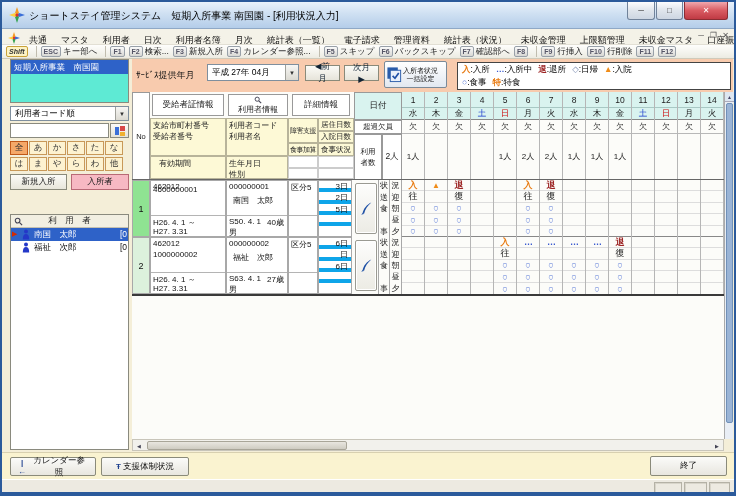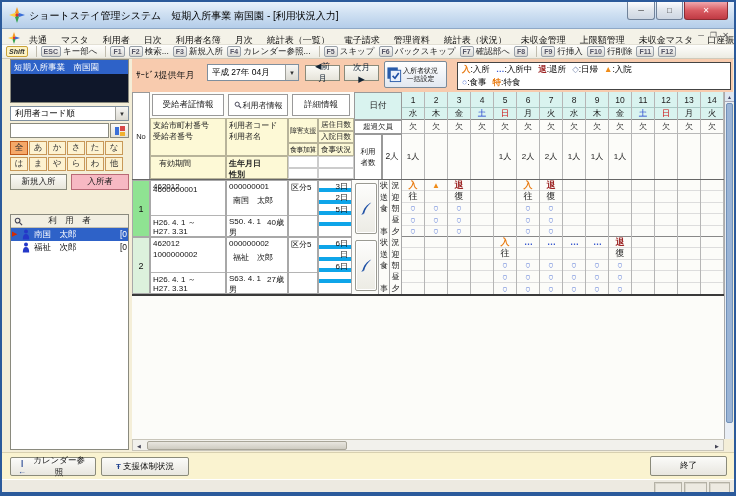--- a/index.html
+++ b/index.html
@@ -19,21 +19,21 @@
   #menuitems{position:absolute;left:20px;top:0;white-space:nowrap;}
   .mdi{position:absolute;top:2px;font-size:8px;color:#555;}
   
   #toolbar{position:absolute;left:0;top:42px;width:732px;height:15px;background:linear-gradient(180deg,#fefefc,#ecebe2);border-top:1px solid #e2dfd4;border-bottom:1px solid #cfcaba;display:flex;align-items:center;padding-left:4px;}
   .tbgroup{display:flex;align-items:center;margin-right:4px;}
   .kcap{border:1px solid #98a0a8;border-radius:2px;background:linear-gradient(180deg,#fafafa,#d8d8d4);padding:0 2px;font-size:7px;height:11px;line-height:10px;color:#556;font-weight:bold;}
   .kshift{background:#fdf3c4;border-color:#c9a23a;color:#333;font-style:italic;}
   .klabel{font-size:8.5px;color:#222;margin-left:2px;white-space:nowrap;}
   .tsep{width:1px;height:11px;background:#c0bcae;margin:0 4px;}
   
-  #facility{position:absolute;left:8px;top:57px;width:119px;height:44px;background:#0f172a;border:1px solid #8a8a7e;overflow:hidden;}
+  #facility{position:absolute;left:8px;top:57px;width:119px;height:44px;background:#5eead4;border:1px solid #8a8a7e;overflow:hidden;}
   .fitem{height:14px;line-height:14px;font-size:8.5px;padding-left:3px;white-space:nowrap;}
   .fsel{background:#2e62c8;color:#fff;}
   .ddbox{position:absolute;background:#fff;border:1px solid #7f8f9e;font-size:8.5px;}
   .ddtext{position:absolute;left:4px;top:1px;white-space:nowrap;}
   .ddarrow{position:absolute;right:0;top:0;bottom:0;width:13px;background:linear-gradient(180deg,#f6f6f4,#dcdad2);border-left:1px solid #a0a09a;display:flex;align-items:center;justify-content:center;font-size:6px;color:#333;}
   #searchbox{position:absolute;left:8px;top:121px;width:99px;height:15px;border:1px solid #8a8a7e;background:#fff;font-size:8.5px;padding:0 2px;}
   #filterbtn{position:absolute;left:108px;top:121px;width:19px;height:15px;border:1px solid #8a8a7e;background:linear-gradient(180deg,#fbfbf8,#e4e2d8);display:flex;align-items:center;justify-content:center;padding:0;}
   #kanagrid{position:absolute;left:8px;top:139px;width:121px;display:flex;flex-wrap:wrap;}
   .kana{width:18px;height:14px;margin:0 1px 2px 0;border:1px solid #c89858;background:#fdf2d0;font-size:8.5px;color:#333;display:flex;align-items:center;justify-content:center;}
   .ksel{background:#f5a868;border-color:#c05818;}
@@ -280,41 +280,41 @@
   </button>
   <div id="legend">
     <div id="lg1"><span class="lit"><span class="lsym" style="color: rgb(232, 122, 16);">入</span><span>:入所</span></span><span class="lit"><span class="lsym" style="color: rgb(59, 91, 208);">…</span><span>:入所中</span></span><span class="lit"><span class="lsym" style="color: rgb(156, 36, 36);">退</span><span>:退所</span></span><span class="lit"><span class="lsym" style="color: rgb(122, 138, 176);">◇</span><span>:日帰</span></span><span class="lit"><span class="lsym" style="color: rgb(240, 140, 24);">▲</span><span>:入院</span></span></div>
     <div id="lg2"><span class="lit"><span class="lsym" style="color: rgb(91, 122, 216);">○</span><span>:食事</span></span><span class="lit"><span class="lsym" style="color: rgb(232, 122, 16);">特</span><span>:特食</span></span></div>
   </div>
 
   <div id="tablebg"></div>
 
   <div class="cell" style="left:130px;top:90px;width:18px;height:88px;font-size:7.5px;">No</div>
   <div class="cell" style="left:150px;top:92px;width:72px;height:22px;">受給者証情報</div>
-  <div class="cell" style="left:226px;top:92px;width:60px;height:22px;">
+  <div class="cell" style="left:226px;top:92px;width:60px;height:22px;flex-direction:column;">
     <svg width="8" height="8" viewBox="0 0 10 10" style="margin-right:1px">
         <circle cx="4" cy="4" r="2.6" fill="none" stroke="#445" stroke-width="1.2"></circle>
         <line x1="6" y1="6" x2="9" y2="9" stroke="#445" stroke-width="1.4"></line>
       </svg>
     <span style="font-size:8px">利用者情報</span>
   </div>
   <div class="cell" style="left:290px;top:92px;width:58px;height:22px;">詳細情報</div>
   <div class="cell ccell" style="left:352px;top:90px;width:48px;height:28px;">日付</div>
   <div class="cell ycell subcol" style="left:148px;top:116px;width:76px;height:38px;">
     <span>支給市町村番号</span>
     <span>受給者番号</span>
   </div>
   <div class="cell ycell subcol" style="left:148px;top:154px;width:76px;height:23px;padding-left:8px;">
     <span>有効期間</span>
   </div>
   <div class="cell ycell subcol" style="left:224px;top:116px;width:62px;height:38px;">
     <span>利用者コード</span>
     <span>利用者名</span>
   </div>
-  <div class="cell ycell subcol" style="left:224px;top:154px;width:62px;height:23px;font-weight:bold;">
+  <div class="cell ycell subcol" style="left:224px;top:154px;width:62px;height:23px;">
     <span>生年月日</span>
     <span>性別</span>
   </div>
   <div class="cell ycell" style="left:286px;top:116px;width:30px;height:25px;font-size:7px;letter-spacing:-0.5px;">障害支援</div>
   <div class="cell ycell" style="left:286px;top:141px;width:30px;height:13px;font-size:7px;letter-spacing:-0.5px;">食事加算</div>
   <div class="cell ycell" style="left:316px;top:116px;width:36px;height:13px;font-size:7.5px;">居住日数</div>
   <div class="cell ycell" style="left:316px;top:129px;width:36px;height:12px;font-size:7.5px;">入院日数</div>
   <div class="cell ycell" style="left:316px;top:141px;width:36px;height:13px;font-size:7.5px;">食事状況</div>
   <div class="cell" style="left:286px;top:154px;width:30px;height:12px;border-color:#ccc;"></div>
   <div class="cell" style="left:286px;top:166px;width:30px;height:11px;border-color:#ccc;"></div>

